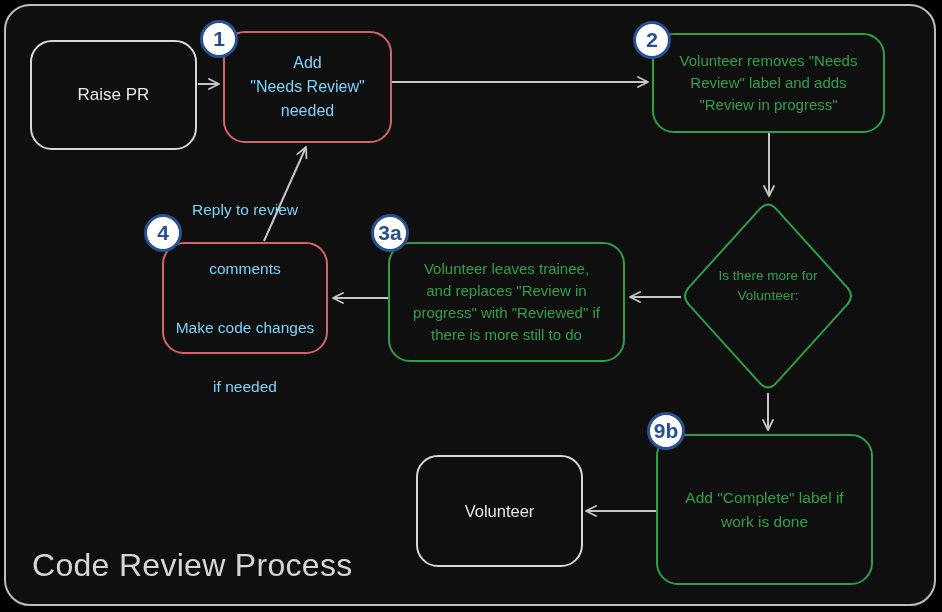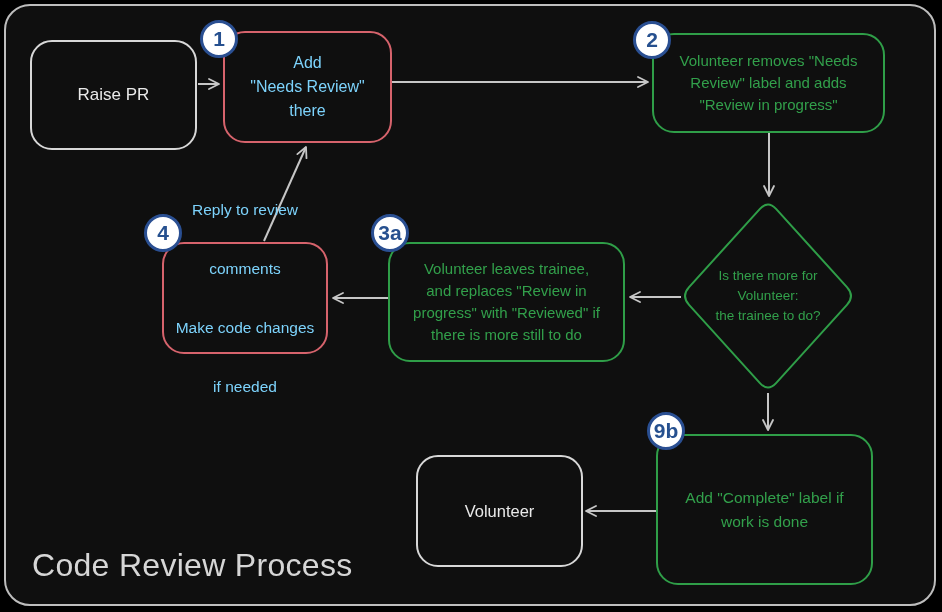--- a/index.html
+++ b/index.html
@@ -105,33 +105,32 @@
   <line x1="656" y1="511" x2="586" y2="511" stroke="#c6c6c6" stroke-width="2" marker-end="url(#arrowhead)"></line>
 </svg>
 
 <div class="node neutral" id="node-raise-pr">
   <div class="ln">Raise PR</div>
 </div>
 
 <div class="node red" id="node-step1">
   <div class="ln">Add</div>
   <div class="ln">"Needs Review"</div>
-  <div class="ln">there</div>
+  <div class="ln">needed</div>
 </div>
 
 <div class="node green" id="node-step2">
   <div class="ln">Volunteer removes "Needs</div>
   <div class="ln">Review" label and adds</div>
   <div class="ln">"Review in progress"</div>
 </div>
 
 <div class="diamond-text" id="decision-label">
   <div class="ln">Is there more for</div>
   <div class="ln">Volunteer:</div>
-  <div class="ln">the trainee to do?</div>
 </div>
 
 <div class="node green" id="node-step3a">
   <div class="ln">Volunteer leaves trainee,</div>
   <div class="ln">and replaces "Review in</div>
   <div class="ln">progress" with "Reviewed" if</div>
   <div class="ln">there is more still to do</div>
 </div>
 
 <div class="node red" id="node-step4">

